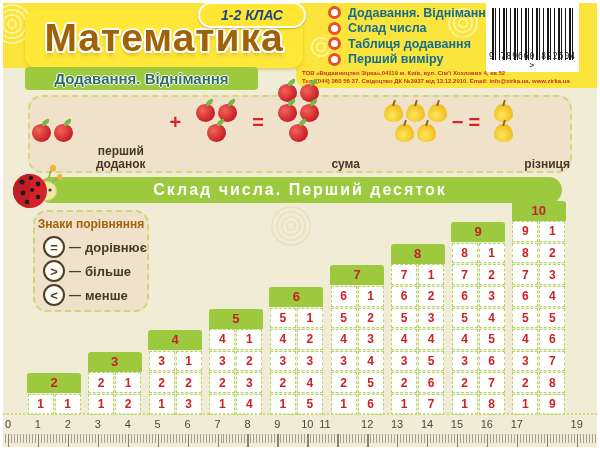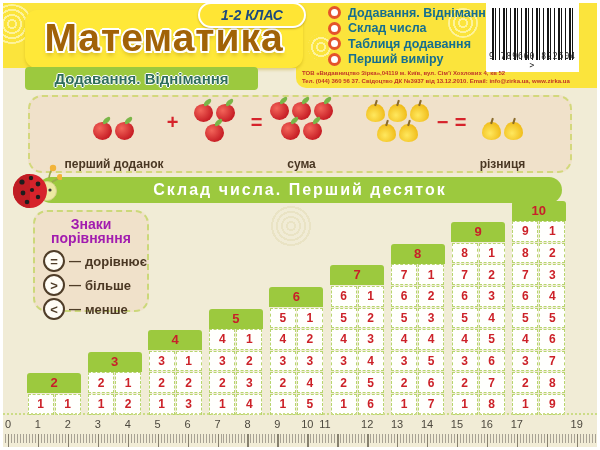--- a/index.html
+++ b/index.html
@@ -30,35 +30,35 @@
   .banner1{position:absolute;left:25px;top:67px;width:233px;height:23px;background:#9cc93e;border-radius:4px;
     display:flex;align-items:center;justify-content:center;font-size:15px;font-weight:bold;color:#2e6e5a;
     text-shadow:1px 0 0 #fff,-1px 0 0 #fff,0 1px 0 #fff,0 -1px 0 #fff;}
   .banner2{position:absolute;left:38px;top:177px;width:524px;height:26px;background:#9cc93e;border-radius:13px;
     display:flex;align-items:center;justify-content:center;font-size:16px;font-weight:bold;color:#fff;letter-spacing:2px;}
   .ladybug{position:absolute;left:10px;top:164px;width:52px;height:48px;z-index:5;}
 
   
   .fruit-panel{position:absolute;left:28px;top:95px;width:544px;height:78px;background:#f0e1ca;border:2px dashed #d3d87c;border-radius:14px;box-sizing:border-box;}
   .fruit-row{position:absolute;left:30px;top:97px;width:540px;height:76px;display:flex;justify-content:center;align-items:stretch;}
-  .figure{min-width:66px;display:flex;flex-direction:column;}
+  .figure{min-width:66px;display:flex;flex-direction:row;justify-content:flex-end;}
   .fruit-group{display:flex;flex-wrap:wrap;justify-content:center;align-content:flex-end;height:46px;margin:0 auto;}
   .fruit{display:inline-block;width:19px;height:18px;margin:1px 1.5px;position:relative;}
   .fruit.apple{background:radial-gradient(circle at 35% 35%, #f3655a, #c81f26 70%);border-radius:48% 48% 50% 50%;}
   .fruit.apple::before{content:"";position:absolute;top:-4px;left:9px;width:9px;height:5px;background:#7ab648;border-radius:70% 30% 70% 30%;transform:rotate(-28deg);}
   .fruit.pear{background:radial-gradient(circle at 42% 62%, #ffe85e, #efb813 78%);border-radius:46% 46% 50% 50% / 62% 62% 40% 40%;}
   .fruit.pear::before{content:"";position:absolute;top:-4px;left:9px;width:2px;height:6px;background:#8a6b2a;transform:rotate(18deg);}
   .fruit-label{display:flex;align-items:flex-end;justify-content:center;min-height:30px;text-align:center;
     font-size:12px;font-weight:600;color:#4a3723;line-height:13px;padding-bottom:2px;}
   .op{width:18px;text-align:center;font-size:20px;font-weight:bold;color:#d6232b;padding-top:14px;}
   .half-gap{width:24px;}
 
   
   .cmp-box{position:absolute;left:33px;top:210px;width:116px;height:102px;background:#f0e1ca;border:2px dashed #ccd87a;border-radius:14px;box-sizing:border-box;padding-top:5px;}
-  .cmp-title{text-align:center;font-size:14px;line-height:14px;font-weight:bold;color:#a21caf;margin-bottom:4px;}
+  .cmp-title{text-align:center;font-size:12px;line-height:14px;font-weight:bold;color:#a16207;margin-bottom:4px;}
   .cmp-row{display:flex;align-items:center;height:24px;padding-left:8px;}
   .cmp-circle{width:18px;height:18px;border:2px solid #4f3d28;border-radius:50%;background:#fffdf6;display:flex;align-items:center;justify-content:center;
     font-size:13px;font-weight:bold;color:#4f3d28;flex:0 0 auto;}
   .cmp-dash{margin:0 4px;color:#4f3d28;font-weight:bold;font-size:12px;}
   .cmp-label{font-size:13px;color:#4a3723;font-weight:600;}
 
   
   .comp-chart{position:absolute;left:27px;top:195px;width:546px;height:220px;}
   .comp-col{position:absolute;bottom:0;width:54px;display:flex;flex-direction:column;}
   .comp-head{height:20px;line-height:20px;background:#9cc93e;border-radius:3px 3px 0 0;text-align:center;font-size:13px;font-weight:bold;color:#c8202a;}

